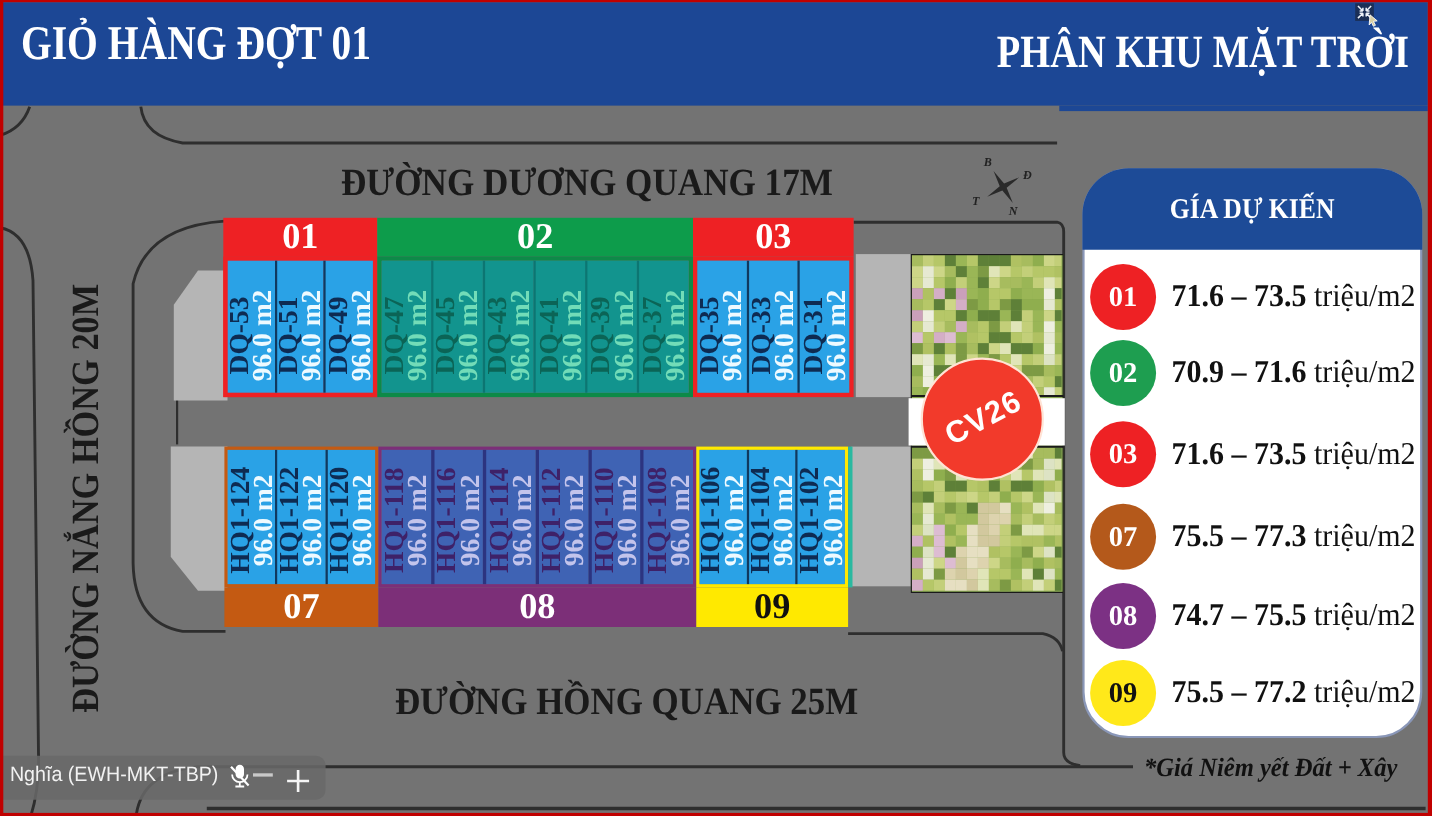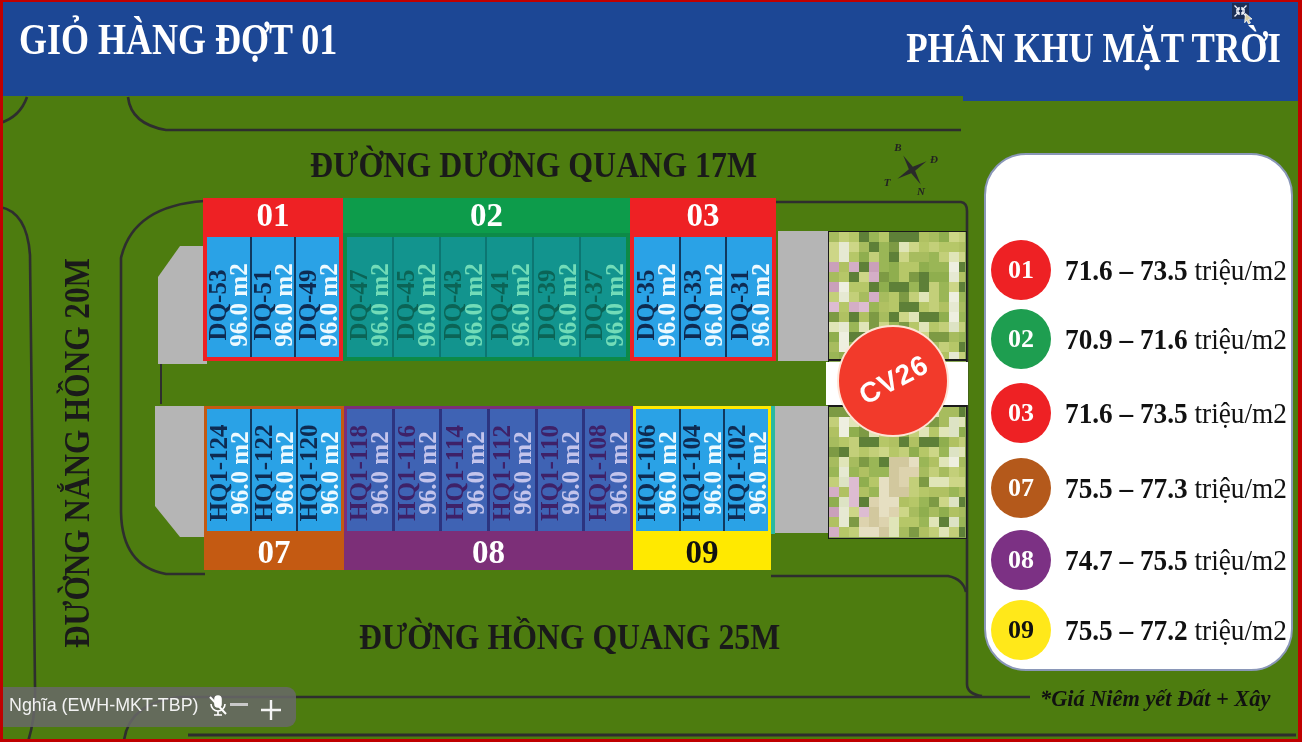--- a/index.html
+++ b/index.html
@@ -1,16 +1,16 @@
 <!DOCTYPE html>
 <html><head><meta charset="utf-8">
 <style>
 * { margin:0; padding:0; box-sizing:border-box; }
 body { width:1302px; height:742px; overflow:hidden; font-family:"Liberation Serif", serif; }
-#page { position:relative; width:1302px; height:742px; background:#4d7c0f; overflow:hidden; }
+#page { position:relative; width:1302px; height:742px; background:#737373; overflow:hidden; }
 .abs { position:absolute; }
 .hdr { position:absolute; color:#fff; font-weight:bold; font-size:33px; text-align:center; }
 .lots { position:absolute; display:flex; }
 .lot { flex:1; position:relative; }
 .rl { position:absolute; left:50%; top:calc(50% + 3px); transform:translate(-50%,-50%) rotate(-90deg); text-align:center; white-space:nowrap; font-weight:bold; font-size:25px; line-height:21px; }
 .b01 .lot, .b03 .lot, .b07 .lot, .b09 .lot { background:#2aa2e6; }
 .b01 .sep, .b03 .sep, .b07 .sep, .b09 .sep { border-left:2px solid #10395f; }
 .b01 .l1, .b03 .l1, .b07 .l1, .b09 .l1 { color:#0e2b52; }
 .b01 .l2, .b03 .l2, .b07 .l2, .b09 .l2 { color:#eefaff; }
 .b02 .lot { background:#12948e; }
@@ -670,20 +670,21 @@
 <div class="abs" style="left:771px;top:406px;width:4px;height:128px;background:#2ab9a0;"></div>
 
 <div class="hdr" style="left:633px;top:534px;width:138px;height:36px;line-height:36px;background:#ffe900;color:#111;">09</div>
 
 <div class="abs" style="left:837px;top:325px;width:112px;height:112px;border-radius:50%;background:#f23a2b;border:2px solid #ffe3d5;"></div>
 
 <div class="abs" style="left:894px;top:380px;transform:translate(-50%,-50%) rotate(-28deg);color:#fff;font-weight:bold;font-size:28px;font-family:'Liberation Sans',sans-serif;letter-spacing:1px;">CV26</div>
 
 <div class="abs" style="left:984px;top:153px;width:309px;height:518px;background:#fff;border:2px solid #8a97b8;border-radius:42px;"></div>
 
+<div class="abs" style="left:984px;top:153px;width:309px;height:74px;background:#1d4b97;border-radius:42px 42px 0 0;color:#fff;font-weight:bold;font-size:26px;text-align:center;line-height:74px;"><span style="display:inline-block;transform:scaleX(.9);">GÍA DỰ KIẾN</span></div>
 
 <div class="prow" style="top:239px;">
 <div class="pcirc" style="background:#ee2124;">01</div>
 <div class="ptxt"><b>71.6 – 73.5</b> triệu/m2</div>
 </div>
 
 <div class="prow" style="top:308px;">
 <div class="pcirc" style="background:#1e9e50;">02</div>
 <div class="ptxt"><b>70.9 – 71.6</b> triệu/m2</div>
 </div>

